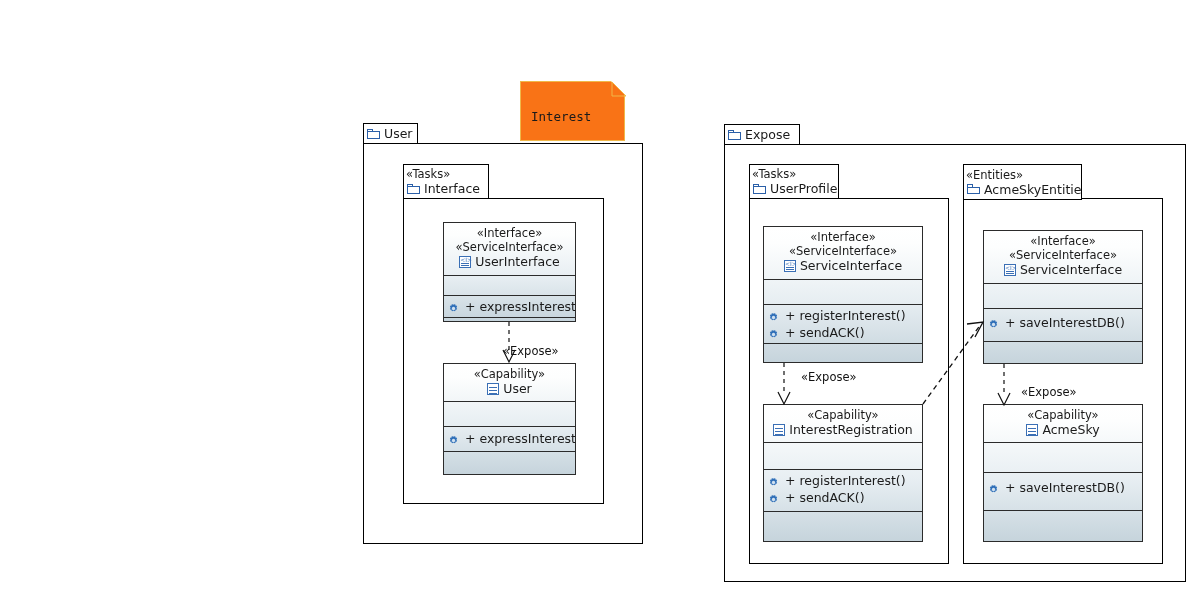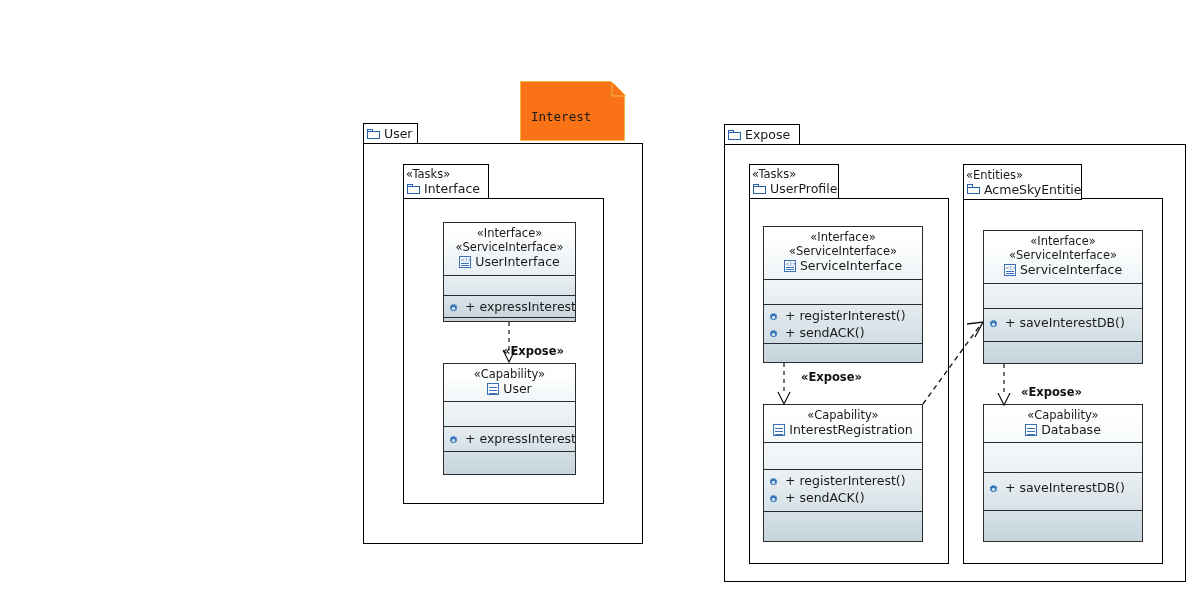--- a/index.html
+++ b/index.html
@@ -228,21 +228,21 @@
   .conn {
     position: absolute;
     z-index: 6;
     pointer-events: none;
     overflow: visible;
   }
   .expose-lbl {
     position: absolute;
     font-size: 11.5px;
     line-height: 14px;
-    font-weight: bold;
+    font-weight: normal;
     color: #111111;
     white-space: nowrap;
     z-index: 7;
   }
 </style>
 </head>
 <body>
 
 <div class="canvas">
 
@@ -502,21 +502,21 @@
 
   <div class="cls" style="left:983px; top:404px; width:160px; height:138px;">
     <div class="hdr" style="height:37px;">
       <div class="st">«Capability»</div>
       <div class="nm">
         <span class="cap-ic">
             <i class="ln ln0"></i>
             <i class="ln ln1"></i>
             <i class="ln ln2"></i>
           </span>
-        <span>Database</span>
+        <span>AcmeSky</span>
       </div>
     </div>
     <div class="sep comp" style="height:30px;"></div>
     <div class="sep comp" style="height:38px; padding-top:6px;">
       <div class="op">
         <span class="gear-ic">
           <svg viewBox="0 0 16 16" width="11" height="11">
               <path d="M8 2.2l1 .2.5-.9 1.5.9-.3.9.8.8.9-.3.9 1.5-.9.5.2 1-.2 1 .9.5-.9 1.5-.9-.3-.8.8.3.9-1.5.9-.5-.9-1 .2-1-.2-.5.9-1.5-.9.3-.9-.8-.8-.9.3-.9-1.5.9-.5-.2-1 .2-1-.9-.5.9-1.5.9.3.8-.8-.3-.9L6.5 1.5l.5.9z" fill="#2f6fb8"></path>
               <circle cx="8" cy="8" r="2.4" fill="#cfe0f0"></circle>
             </svg>

